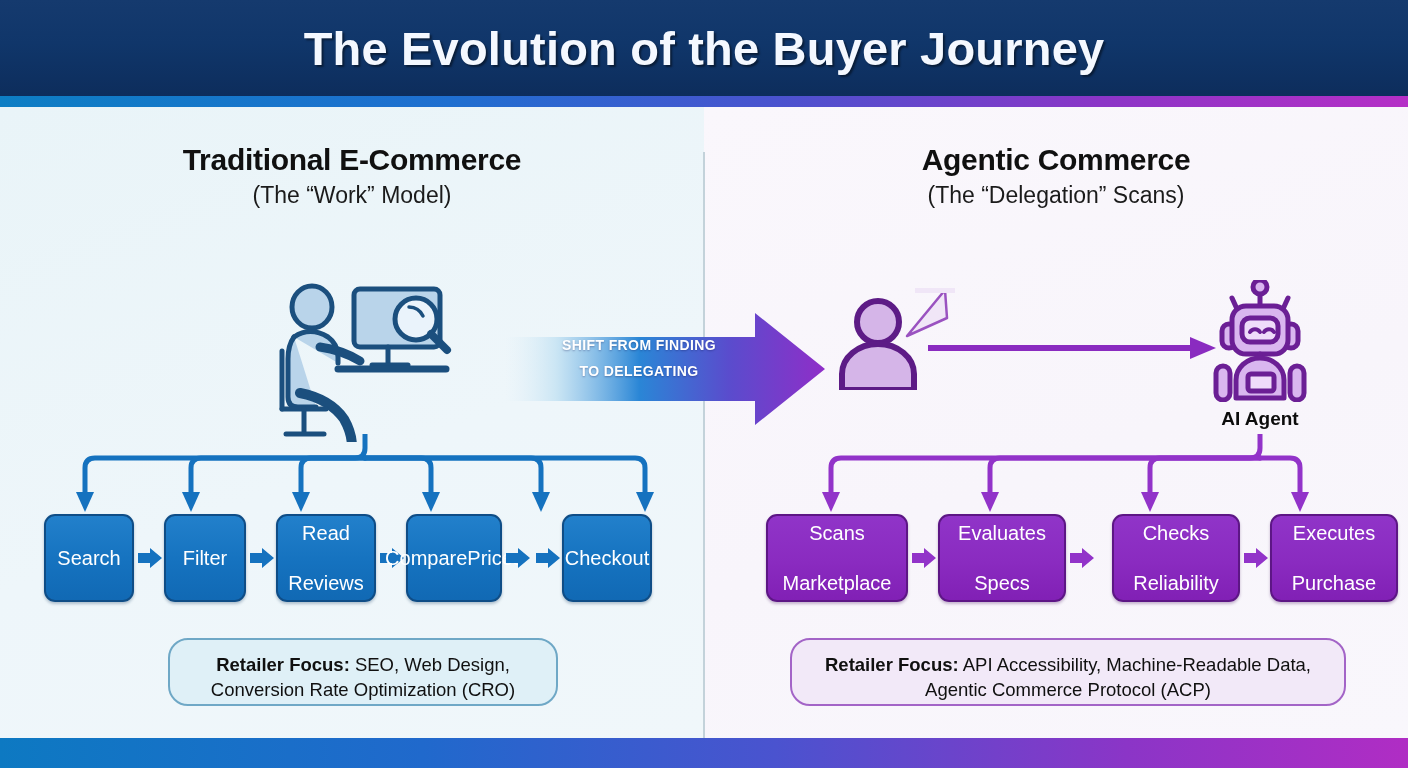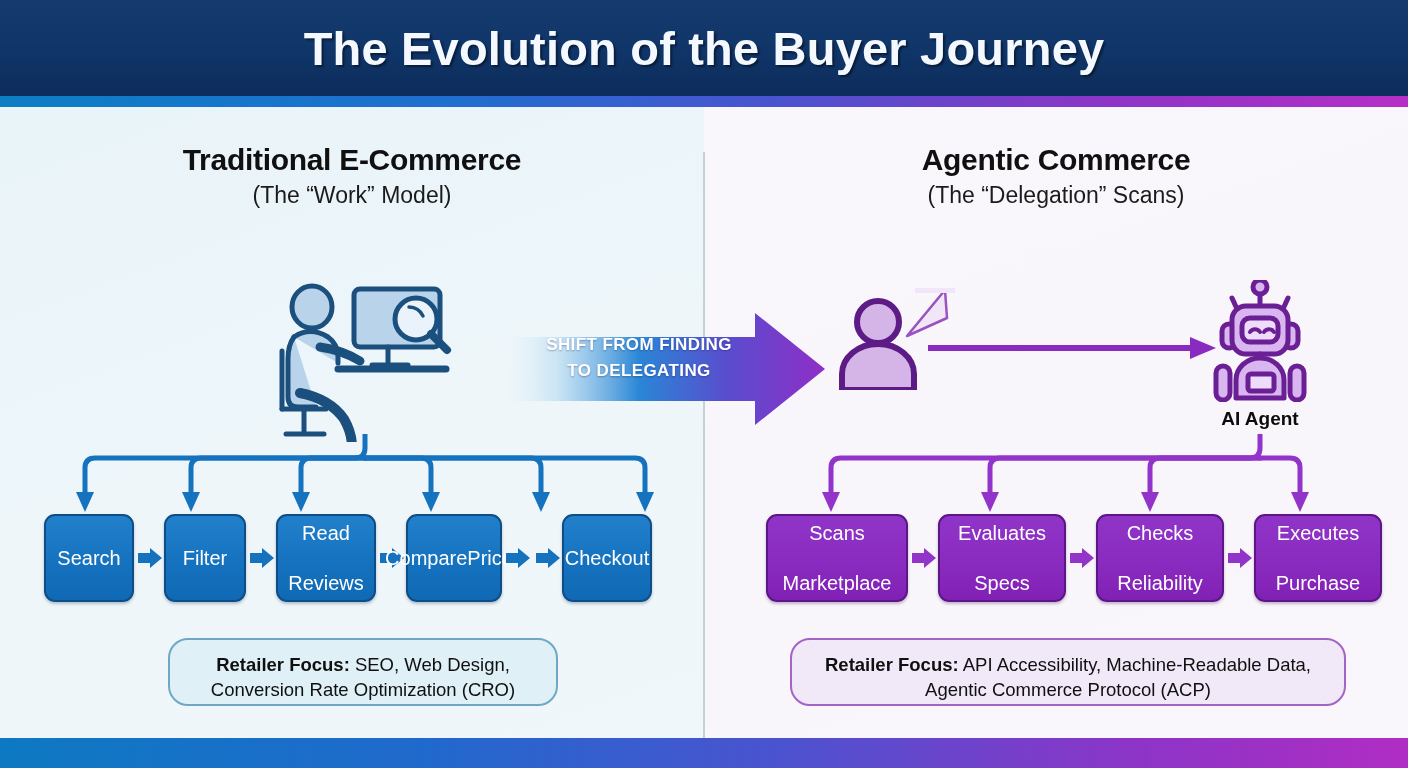--- a/index.html
+++ b/index.html
@@ -50,21 +50,21 @@
   #head-left{left:52px;top:143px;width:600px;}
   #head-right{left:756px;top:143px;width:600px;}
 
   
   .shift-arrow{
     position:absolute;left:505px;top:313px;width:320px;height:112px;
   }
   .shift-arrow svg{display:block;}
   .shift-label{
     position:absolute;left:505px;top:332px;width:268px;text-align:center;
-    font-size:17px;font-weight:bold;color:#ffffff;line-height:26px;
+    font-size:14px;font-weight:bold;color:#ffffff;line-height:26px;
     letter-spacing:.4px;text-shadow:0 1px 2px rgba(20,20,80,.35);
   }
 
   
   .bubble{
     position:absolute;left:903px;top:238px;width:290px;min-height:54px;
     background:#f0e6f7;border:2px solid #9a52c0;border-radius:13px;
     padding:9px 13px 10px 13px;box-sizing:border-box;
     font-size:17px;color:#141414;line-height:23px;text-align:center;
   }
@@ -332,21 +332,21 @@
           <path d="M4 6 H16 V1 L28 11 L16 21 V16 H4 Z" fill="#9233c9"></path>
         </svg></span>
       <div class="step purple" style="width: 128px; height: 88px; display: flex; flex-direction: column;">
         <span>Evaluates</span>
         <br>
         <span>Specs</span>
       </div>
       <span class="chev"><svg viewBox="0 0 30 22" width="30" height="22">
           <path d="M4 6 H16 V1 L28 11 L16 21 V16 H4 Z" fill="#9233c9"></path>
         </svg></span>
-      <div class="step purple" style="width: 128px; height: 88px; display: flex; flex-direction: column;">
+      <div class="step purple" style="width: 128px; height: 88px; display: flex; flex-direction: column; margin-left: 16px;">
         <span>Checks</span>
         <br>
         <span>Reliability</span>
       </div>
       <span class="chev"><svg viewBox="0 0 30 22" width="30" height="22">
           <path d="M4 6 H16 V1 L28 11 L16 21 V16 H4 Z" fill="#9233c9"></path>
         </svg></span>
       <div class="step purple" style="width: 128px; height: 88px; display: flex; flex-direction: column;">
         <span>Executes</span>
         <br>

